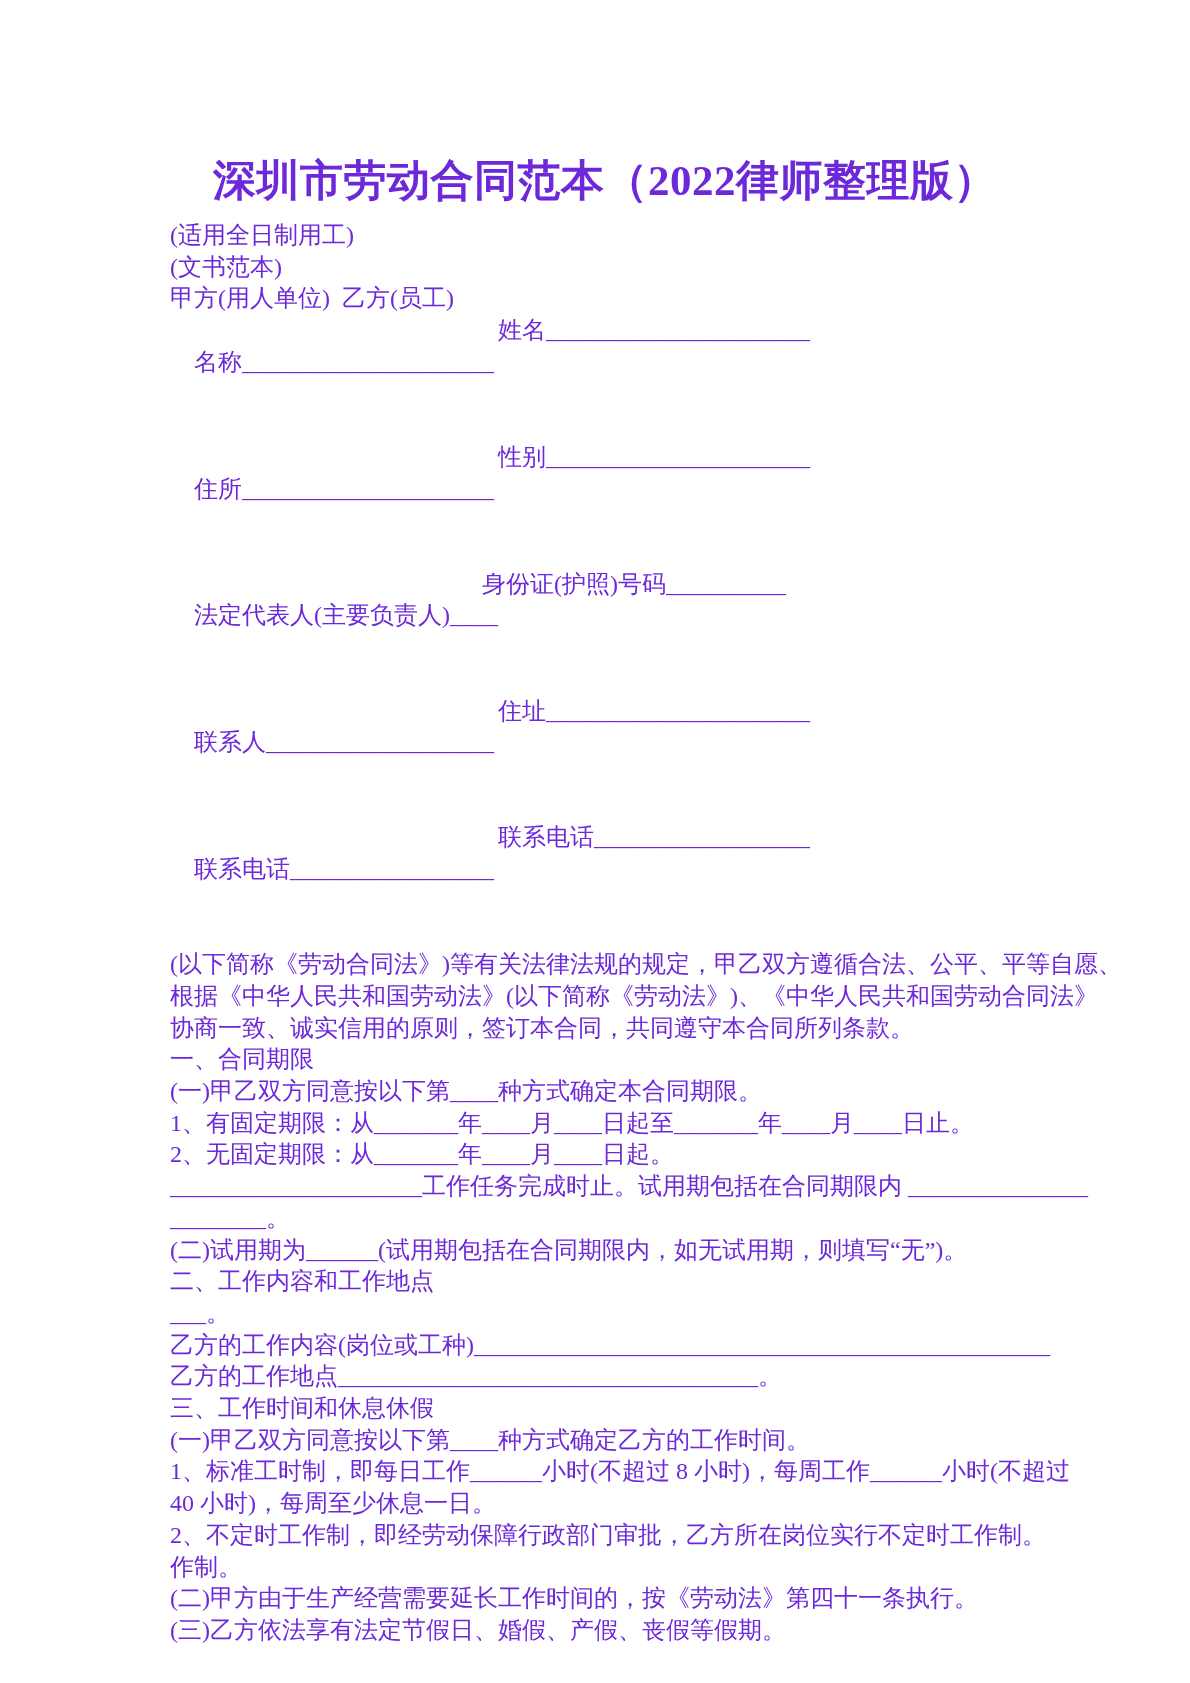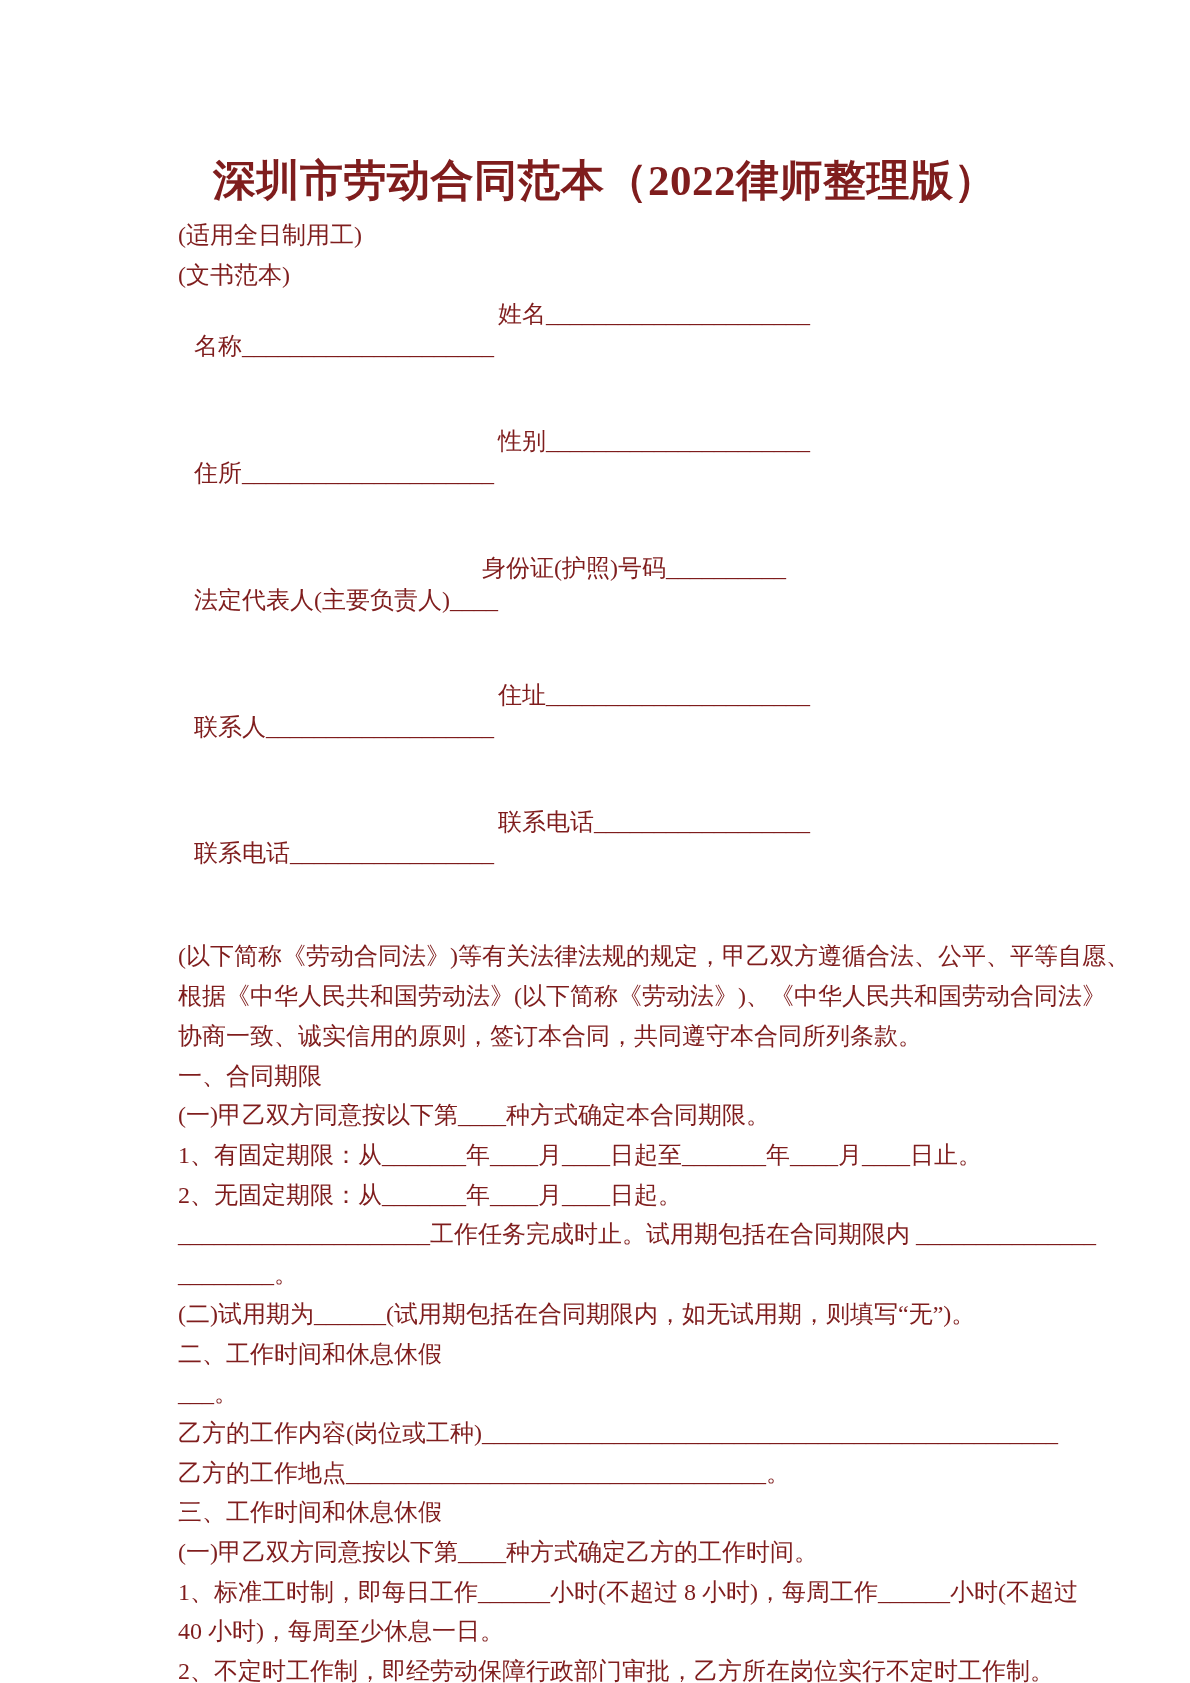--- a/index.html
+++ b/index.html
@@ -7,37 +7,37 @@
     padding: 0;
     background: #ffffff;
   }
   .page {
     position: relative;
     width: 1190px;
     height: 1683px;
     box-sizing: border-box;
     background: #ffffff;
     padding: 156px 150px 0 170px;
-    color: #7f1d1d;
+    color: #6d28d9;
     font-family: "Liberation Serif", "DejaVu Serif", serif;
     font-size: 24px;
     line-height: 31.7px;
     overflow: hidden;
   }
   .doc-title {
     margin: 0 0 14px 0;
     font-size: 43px;
     line-height: 50px;
     font-weight: bold;
     text-align: center;
     letter-spacing: 0.5px;
     white-space: nowrap;
   }
   .line {
-    margin: 8px;
+    margin: 0;
     white-space: pre;
   }
   .party-row {
     position: relative;
     white-space: pre;
   }
   .party-row .col1 { display: inline-block; }
   .party-row .col2 {
     position: absolute;
     left: 328px;
@@ -48,20 +48,21 @@
 </style>
 </head>
 <body>
 
 <div class="page">
 
   <h1 class="doc-title">深圳市劳动合同范本（2022律师整理版）</h1>
 
   <p class="line">(适用全日制用工)</p>
   <p class="line">(文书范本)</p>
+  <p class="line">甲方(用人单位)  乙方(员工)</p>
 
   <div class="party-row">
     <span class="col1">名称_____________________</span>
     <span class="col2">姓名______________________</span>
   </div>
   <div class="party-row">
     <span class="col1">住所_____________________</span>
     <span class="col2">性别______________________</span>
   </div>
   <div class="party-row offset-narrow">
@@ -82,21 +83,21 @@
   <p class="line">协商一致、诚实信用的原则，签订本合同，共同遵守本合同所列条款。</p>
 
   <p class="line">一、合同期限</p>
   <p class="line">(一)甲乙双方同意按以下第____种方式确定本合同期限。</p>
   <p class="line">1、有固定期限：从_______年____月____日起至_______年____月____日止。</p>
   <p class="line">2、无固定期限：从_______年____月____日起。</p>
   <p class="line">_____________________工作任务完成时止。试用期包括在合同期限内 _______________</p>
   <p class="line">________。</p>
   <p class="line">(二)试用期为______(试用期包括在合同期限内，如无试用期，则填写“无”)。</p>
 
-  <p class="line">二、工作时间和休息休假</p>
+  <p class="line">二、工作内容和工作地点</p>
   <p class="line">___。</p>
   <p class="line">乙方的工作内容(岗位或工种)________________________________________________</p>
   <p class="line">乙方的工作地点___________________________________。</p>
 
   <p class="line">三、工作时间和休息休假</p>
   <p class="line">(一)甲乙双方同意按以下第____种方式确定乙方的工作时间。</p>
   <p class="line">1、标准工时制，即每日工作______小时(不超过 8 小时)，每周工作______小时(不超过</p>
   <p class="line">40 小时)，每周至少休息一日。</p>
   <p class="line">2、不定时工作制，即经劳动保障行政部门审批，乙方所在岗位实行不定时工作制。</p>
   <p class="line">作制。</p>

